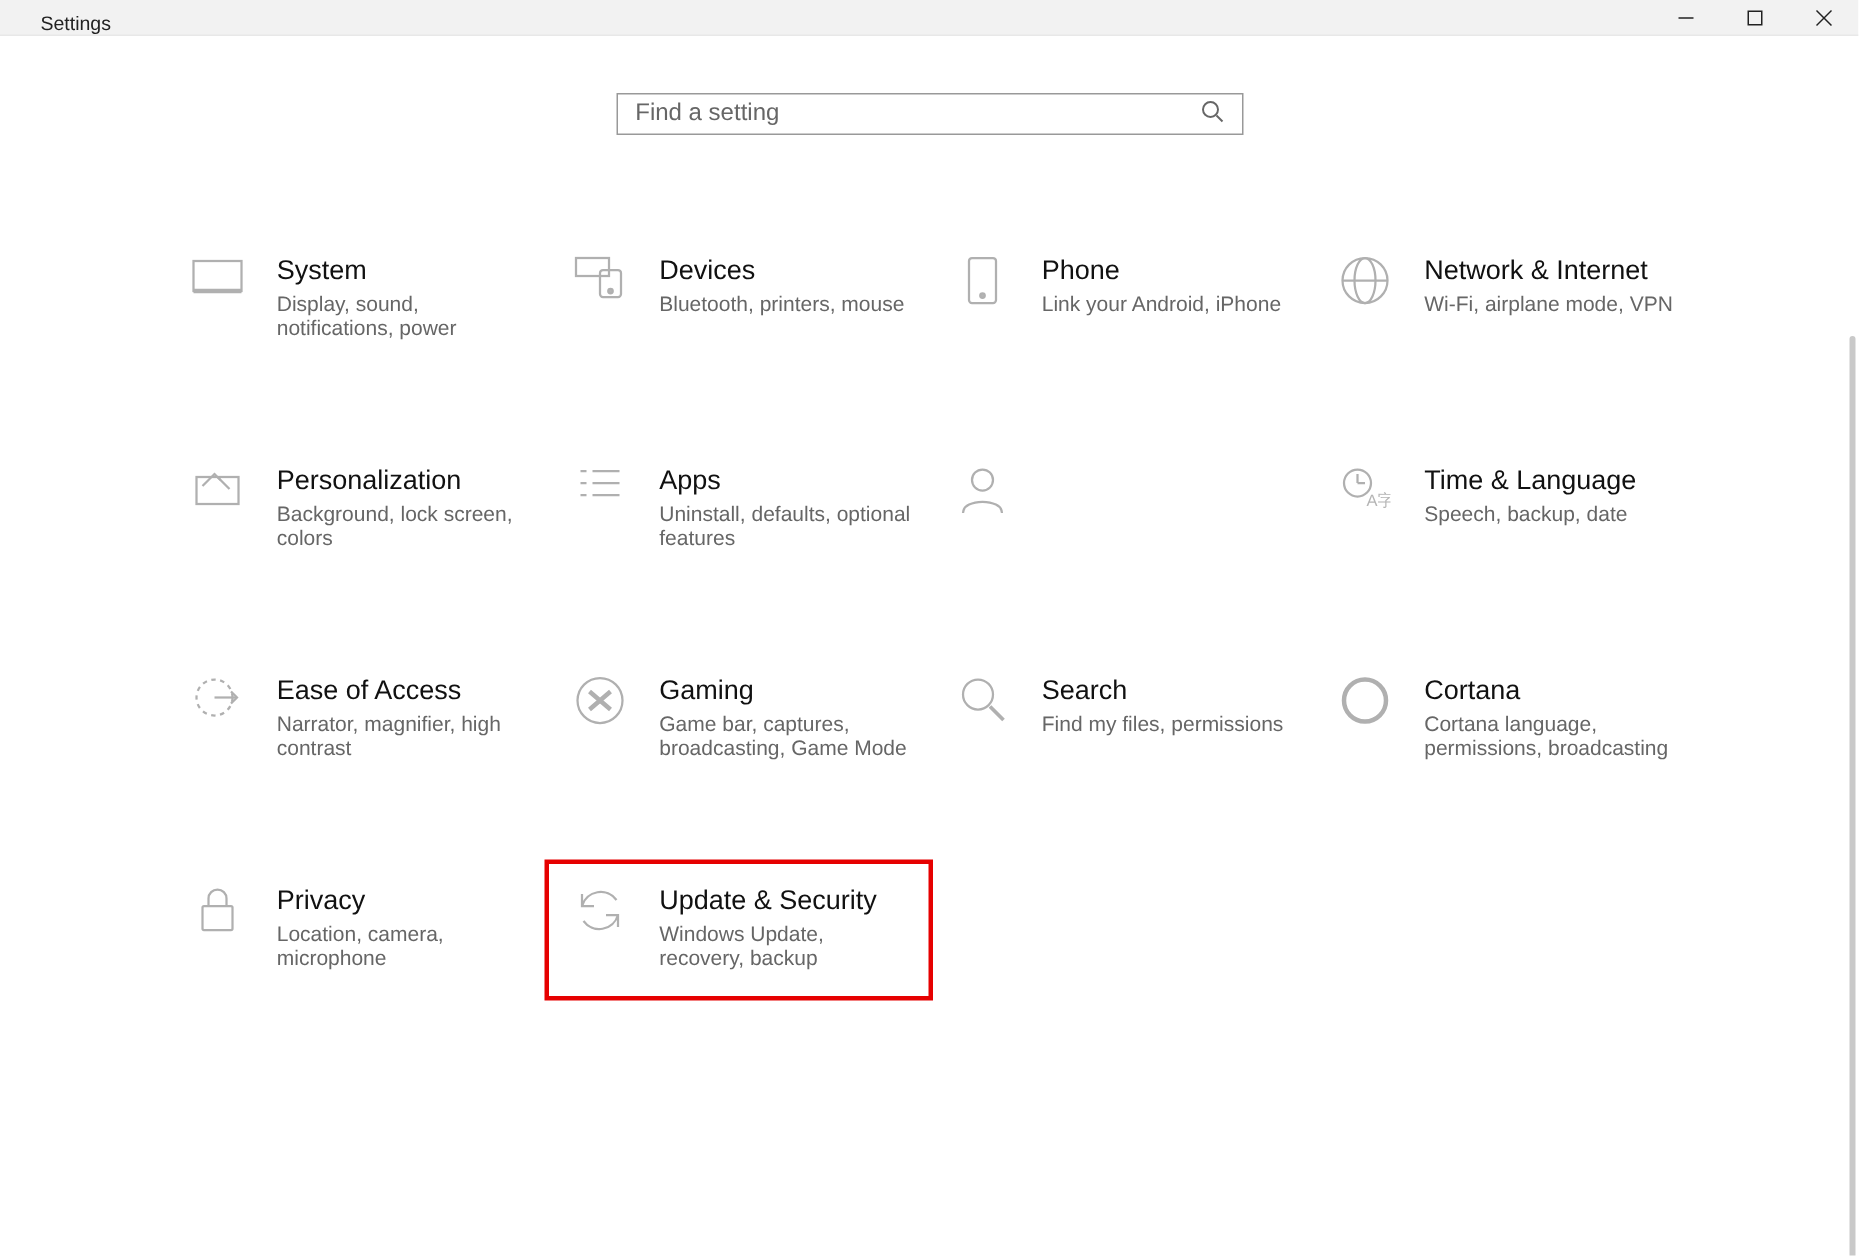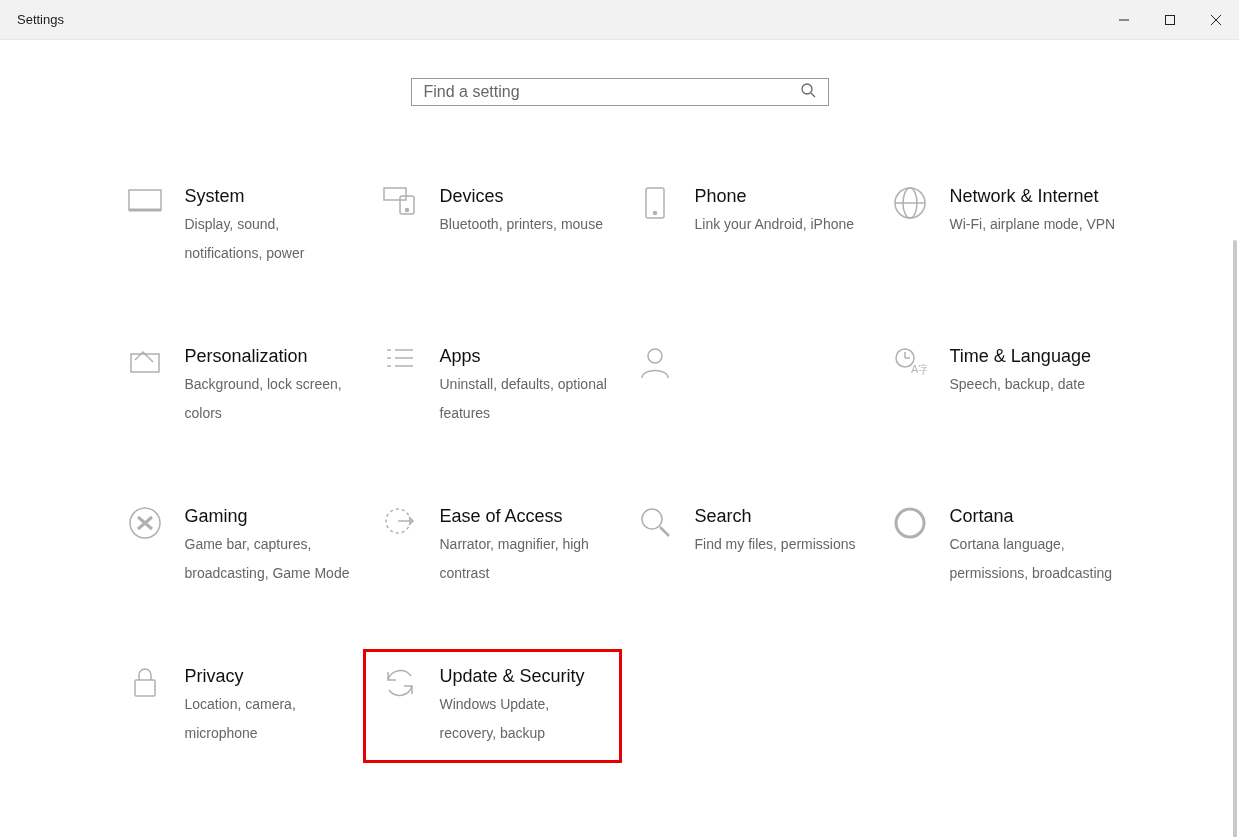--- a/index.html
+++ b/index.html
@@ -5,26 +5,26 @@
   * { box-sizing: border-box; margin: 0; padding: 0; }
   body {
     font-family: "Segoe UI", -apple-system, sans-serif;
     background: #ffffff;
     width: 1239px;
     height: 837px;
     overflow: hidden;
     position: relative;
   }
   .titlebar {
-    height: 40px;
+    height: 24px;
     background: #f2f2f2;
     display: flex;
-    align-items: center;
+    align-items: flex-end;
     justify-content: space-between;
-    padding: 0 0 0 17px;
+    padding: 0 0 0 27px;
     border-bottom: 1px solid #e8e8e8;
   }
   .titlebar-title {
     font-size: 13px;
     color: #222;
   }
   .titlebar-controls {
     display: flex;
     height: 100%;
   }
@@ -103,21 +103,21 @@
   }
   .cat-title {
     font-size: 18px;
     color: #111;
     font-weight: 400;
     line-height: 24px;
   }
   .cat-desc {
     font-size: 14px;
     color: #666;
-    line-height: 29px;
+    line-height: 16px;
     margin-top: 2px;
   }
   .scrollbar {
     position:absolute;
     right:2px;
     top:200px;
     width:4px;
     height:620px;
     background:#c9c9c9;
     border-radius:2px;
@@ -259,41 +259,41 @@
             <text x="18" y="27" font-size="11" fill="#b5b5b5" stroke="none">A字</text>
           </svg>
         </div>
         <div class="cat-text">
           <div class="cat-title">Time &amp; Language</div>
           <div class="cat-desc">Speech, backup, date</div>
         </div>
       </div>
       <div class="category">
         <div class="cat-icon">
-          <svg width="34" height="34" stroke="#b5b5b5" fill="none" stroke-width="1.6">
-            <circle cx="17" cy="17" r="15"></circle>
-            <path d="M10 11 L24 23 M24 11 L10 23" stroke-width="3"></path>
-          </svg>
-        </div>
-        <div class="cat-text">
-          <div class="cat-title">Gaming</div>
-          <div class="cat-desc">Game bar, captures, broadcasting, Game Mode</div>
-        </div>
-      </div>
-      <div class="category">
-        <div class="cat-icon">
           <svg width="34" height="30" stroke="#b5b5b5" fill="none" stroke-width="1.6" stroke-dasharray="3 3">
             <circle cx="15" cy="15" r="12"></circle>
             <line x1="15" y1="15" x2="30" y2="15" stroke-dasharray="0"></line>
             <polyline points="26,11 30,15 26,19" stroke-dasharray="0"></polyline>
           </svg>
         </div>
         <div class="cat-text">
           <div class="cat-title">Ease of Access</div>
           <div class="cat-desc">Narrator, magnifier, high contrast</div>
+        </div>
+      </div>
+      <div class="category">
+        <div class="cat-icon">
+          <svg width="34" height="34" stroke="#b5b5b5" fill="none" stroke-width="1.6">
+            <circle cx="17" cy="17" r="15"></circle>
+            <path d="M10 11 L24 23 M24 11 L10 23" stroke-width="3"></path>
+          </svg>
+        </div>
+        <div class="cat-text">
+          <div class="cat-title">Gaming</div>
+          <div class="cat-desc">Game bar, captures, broadcasting, Game Mode</div>
         </div>
       </div>
       <div class="category">
         <div class="cat-icon">
           <svg width="32" height="32" stroke="#b5b5b5" fill="none" stroke-width="1.6">
             <circle cx="13" cy="13" r="10"></circle>
             <line x1="21" y1="21" x2="30" y2="30" stroke-width="2.5"></line>
           </svg>
         </div>
         <div class="cat-text">

